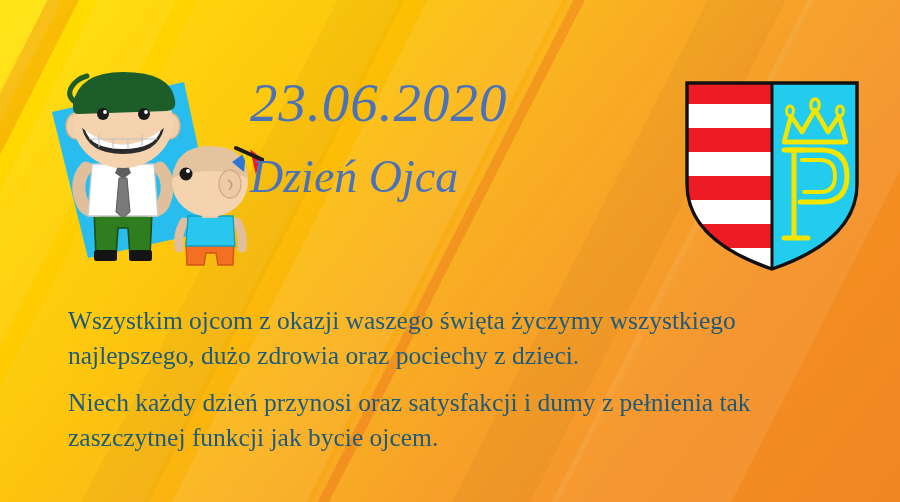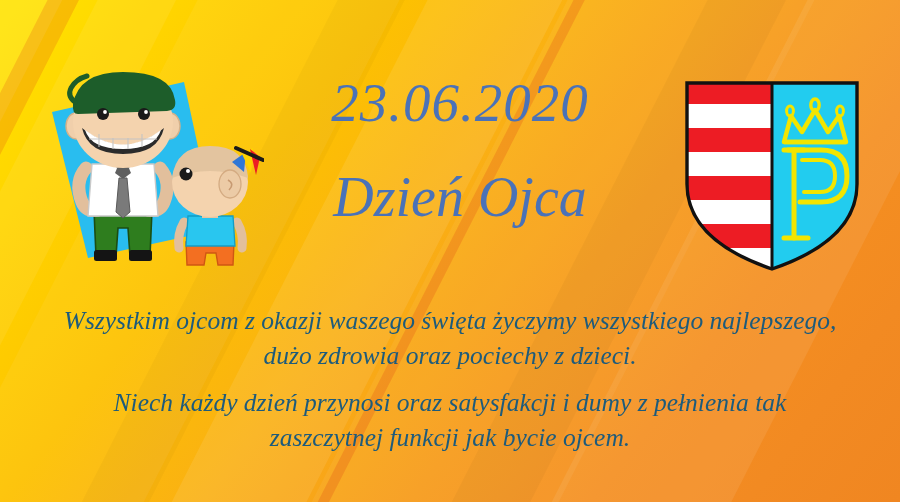--- a/index.html
+++ b/index.html
@@ -46,50 +46,49 @@
   .sk9 { left: 840px; width: 70px;  background: rgba(0,0,0,0.030); }
   .sk10{ left: 180px; width: 28px;  background: rgba(220,60,20,0.20); }
   .sk11{ left: 706px; width: 10px;  background: rgba(220,60,20,0.22); }
 
   
   .headline {
     position: absolute;
     left: 250px;
     top: 74px;
     width: 420px;
-    text-align: center;
+    text-align: left;
     z-index: 6;
   }
   .date-line {
     font-size: 55px;
     font-style: italic;
     color: #4a72b8;
     letter-spacing: 1px;
     line-height: 1.05;
     white-space: nowrap;
   }
   .title-line {
-    font-size: 56px;
+    font-size: 46px;
     font-style: italic;
     color: #4a72b8;
     line-height: 1.05;
-    margin-top: 36px;
+    margin-top: 21px;
     white-space: nowrap;
   }
 
   
   .message {
     position: absolute;
-    left: 60px;
+    left: 68px;
     top: 303px;
     width: 780px;
-    text-align: center;
+    text-align: left;
     z-index: 6;
     color: #1d5b7c;
-    font-style: italic;
     font-size: 25.5px;
     line-height: 35px;
   }
   .msg-para { margin: 0; }
   .msg-para + .msg-para { margin-top: 12px; }
 
   
   .illus {
     position: absolute;
     left: 34px;

